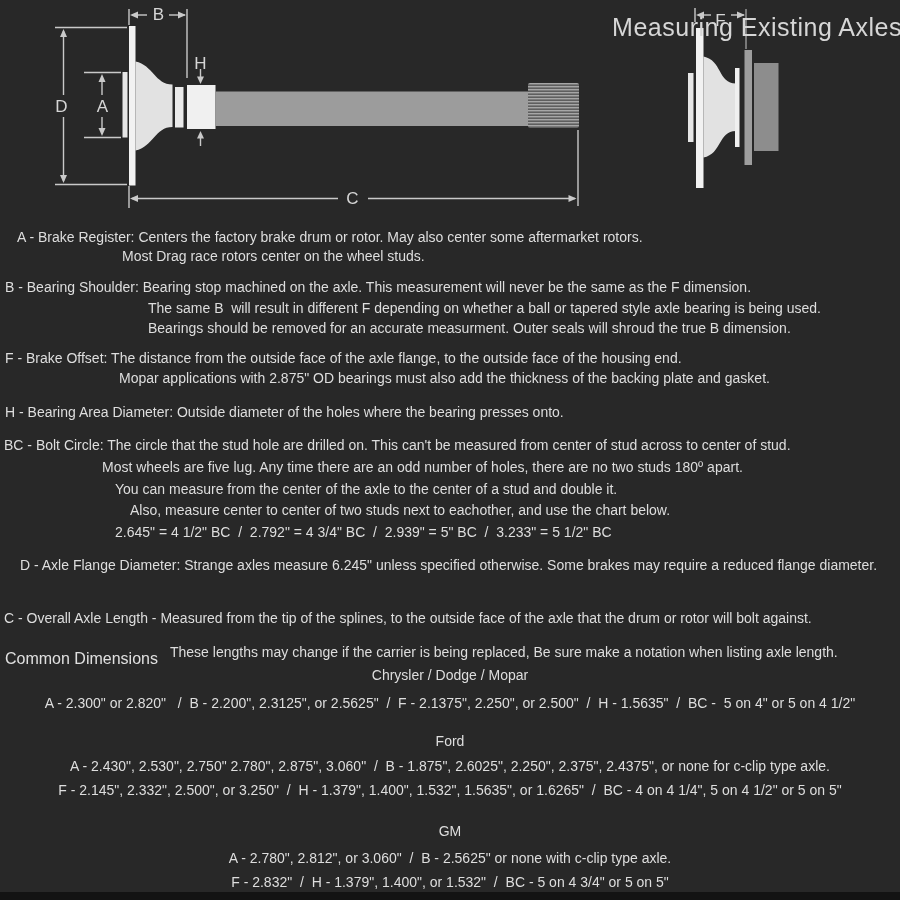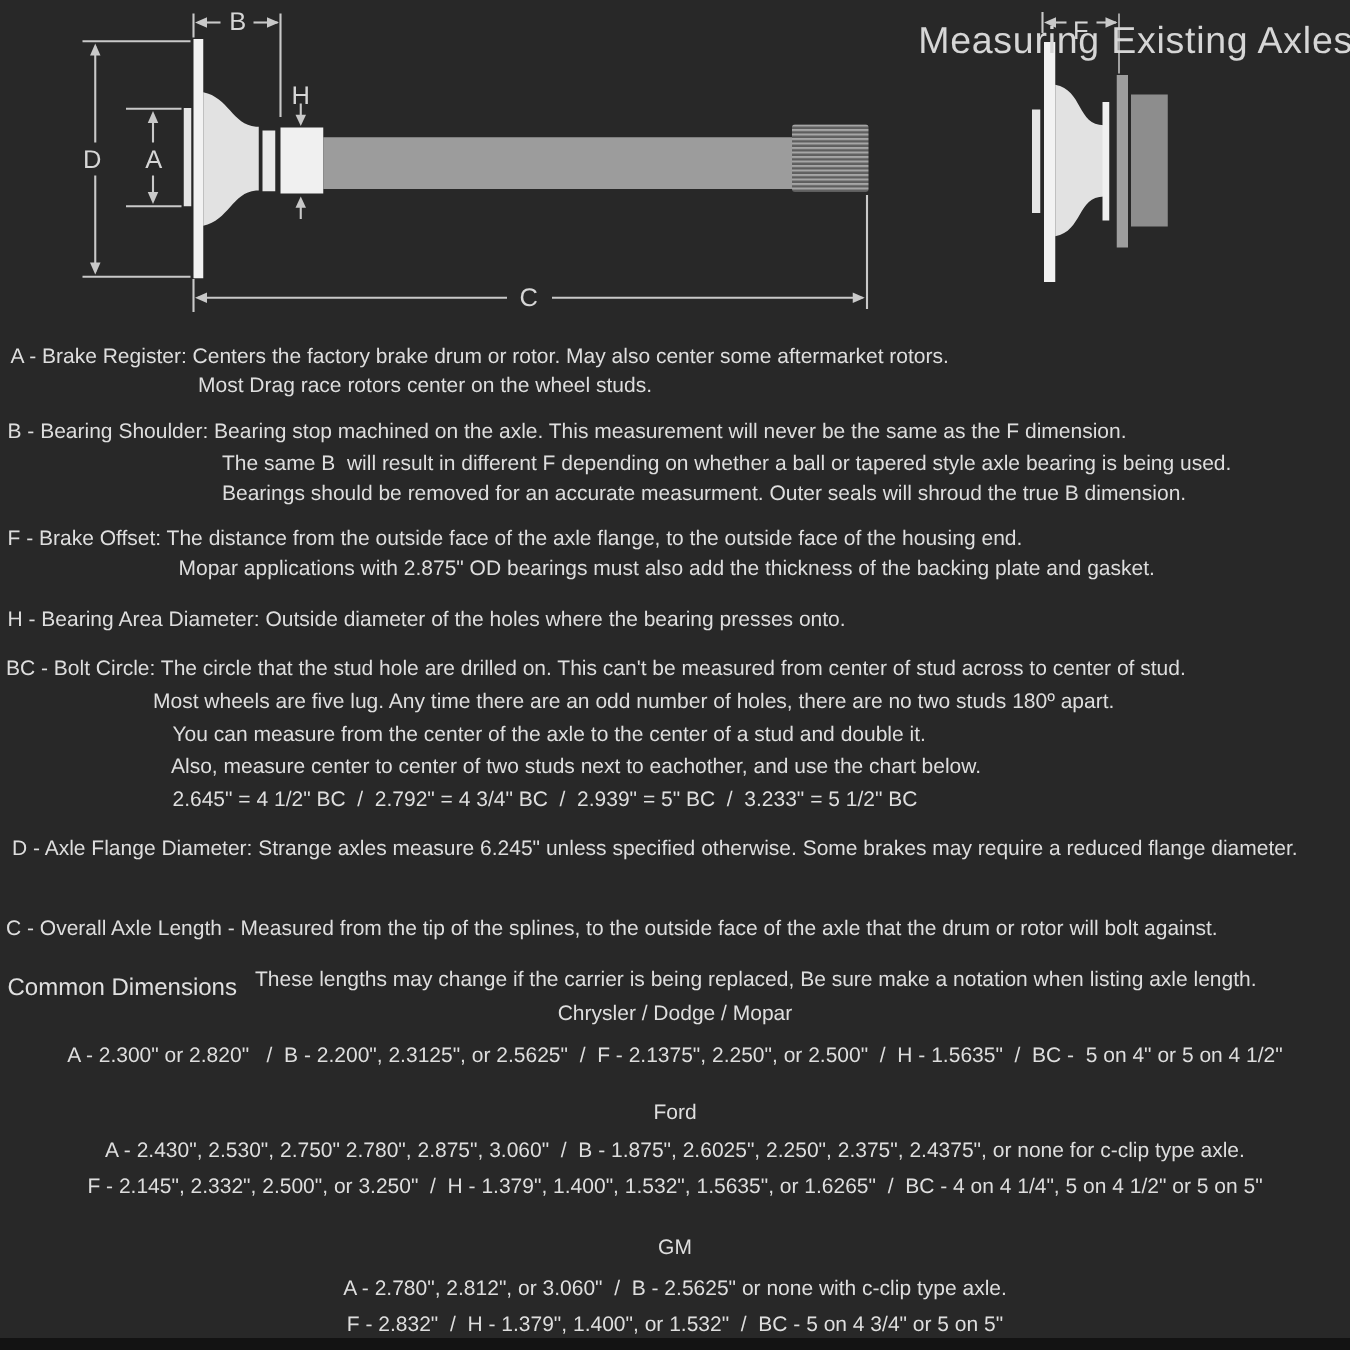--- a/index.html
+++ b/index.html
@@ -107,39 +107,39 @@
 
 <div class="title">Measuring Existing Axles</div>
 
 <div class="dlabel" style="left:49px;  top:97px">D</div>
 <div class="dlabel" style="left:90px;  top:97px">A</div>
 <div class="dlabel" style="left:146px; top:5px">B</div>
 <div class="dlabel" style="left:188px; top:54px">H</div>
 <div class="dlabel" style="left:340px; top:189px">C</div>
 <div class="dlabel" style="left:708px; top:11px">F</div>
 
-<div class="tl" style="left:7px;   top:229px">A - Brake Register: Centers the factory brake drum or rotor. May also center some aftermarket rotors.</div>
-<div class="tl" style="left:132px; top:248px">Most Drag race rotors center on the wheel studs.</div>
+<div class="tl" style="left:17px;   top:229px">A - Brake Register: Centers the factory brake drum or rotor. May also center some aftermarket rotors.</div>
+<div class="tl" style="left:122px; top:248px">Most Drag race rotors center on the wheel studs.</div>
 
 <div class="tl" style="left:5px;   top:279px">B - Bearing Shoulder: Bearing stop machined on the axle. This measurement will never be the same as the F dimension.</div>
 <div class="tl" style="left:148px; top:300px">The same B  will result in different F depending on whether a ball or tapered style axle bearing is being used.</div>
 <div class="tl" style="left:148px; top:320px">Bearings should be removed for an accurate measurment. Outer seals will shroud the true B dimension.</div>
 
 <div class="tl" style="left:5px;   top:350px">F - Brake Offset: The distance from the outside face of the axle flange, to the outside face of the housing end.</div>
 <div class="tl" style="left:119px; top:370px">Mopar applications with 2.875" OD bearings must also add the thickness of the backing plate and gasket.</div>
 
 <div class="tl" style="left:5px;   top:404px">H - Bearing Area Diameter: Outside diameter of the holes where the bearing presses onto.</div>
 
 <div class="tl" style="left:4px;   top:437px">BC - Bolt Circle: The circle that the stud hole are drilled on. This can't be measured from center of stud across to center of stud.</div>
 <div class="tl" style="left:102px; top:459px">Most wheels are five lug. Any time there are an odd number of holes, there are no two studs 180º apart.</div>
 <div class="tl" style="left:115px; top:481px">You can measure from the center of the axle to the center of a stud and double it.</div>
-<div class="tl" style="left:114px; top:502px">Also, measure center to center of two studs next to eachother, and use the chart below.</div>
+<div class="tl" style="left:130px; top:502px">Also, measure center to center of two studs next to eachother, and use the chart below.</div>
 <div class="tl" style="left:115px; top:524px">2.645" = 4 1/2" BC  /  2.792" = 4 3/4" BC  /  2.939" = 5" BC  /  3.233" = 5 1/2" BC</div>
 
-<div class="tl" style="left:8px;   top:557px">D - Axle Flange Diameter: Strange axles measure 6.245" unless specified otherwise. Some brakes may require a reduced flange diameter.</div>
+<div class="tl" style="left:20px;   top:557px">D - Axle Flange Diameter: Strange axles measure 6.245" unless specified otherwise. Some brakes may require a reduced flange diameter.</div>
 
 <div class="tl" style="left:4px;   top:610px">C - Overall Axle Length - Measured from the tip of the splines, to the outside face of the axle that the drum or rotor will bolt against.</div>
 <div class="tl" style="left:170px; top:644px">These lengths may change if the carrier is being replaced, Be sure make a notation when listing axle length.</div>
 
 <div class="heading" style="left:5px; top:650px">Common Dimensions</div>
 
 <div class="cl" style="top:667px">Chrysler / Dodge / Mopar</div>
 <div class="cl" style="top:695px">A - 2.300" or 2.820"   /  B - 2.200", 2.3125", or 2.5625"  /  F - 2.1375", 2.250", or 2.500"  /  H - 1.5635"  /  BC -  5 on 4" or 5 on 4 1/2"</div>
 
 <div class="cl" style="top:733px">Ford</div>

